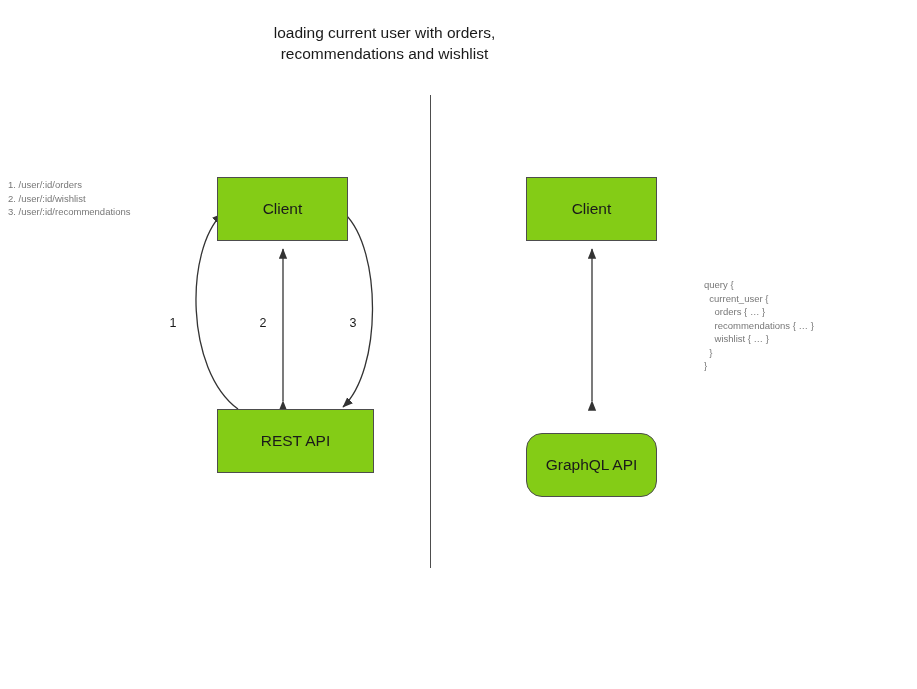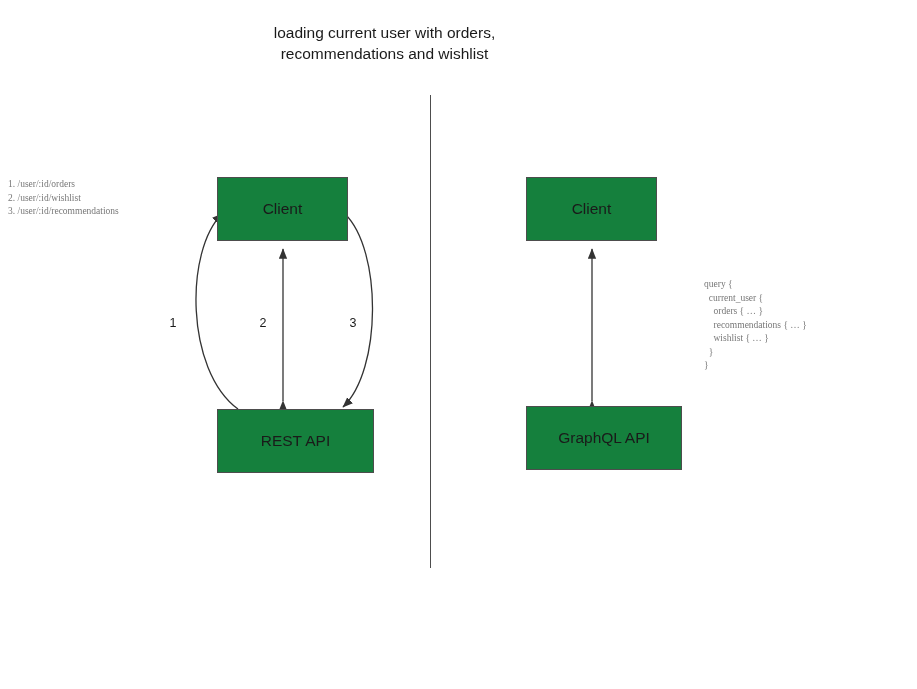--- a/index.html
+++ b/index.html
@@ -41,37 +41,37 @@
     top: 95px;
     width: 1px;
     height: 473px;
     background: #4d4d4d;
   }
 
   
   .node {
     position: absolute;
     box-sizing: border-box;
-    background: #15803d;
+    background: #84cc16;
     border: 1px solid #4d4d4d;
     display: flex;
     align-items: center;
     justify-content: center;
     font-size: 15.5px;
     color: #1a1a1a;
   }
   #node-rest-client  { left: 217px; top: 177px; width: 131px; height: 64px; }
   #node-rest-api     { left: 217px; top: 409px; width: 157px; height: 64px; }
   #node-gql-client   { left: 526px; top: 177px; width: 131px; height: 64px; }
-  #node-gql-api      { left: 526px; top: 406px; width: 156px; height: 64px; }
+  #node-gql-api      { left: 526px; top: 433px; width: 131px; height: 64px; border-radius: 16px; }
 
   
   .mono {
     position: absolute;
-    font-family: Liberation Serif, serif;
+    font-family: Liberation Sans, sans-serif;
     font-size: 9.5px;
     line-height: 13.5px;
     color: #777777;
     white-space: pre;
   }
   #rest-endpoints { left: 8px;   top: 178px; }
   #gql-query      { left: 704px; top: 278px; }
 
   
   .edge-label {

